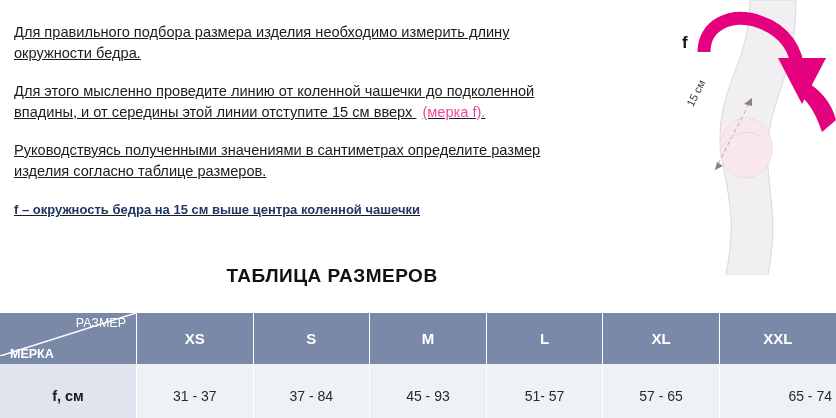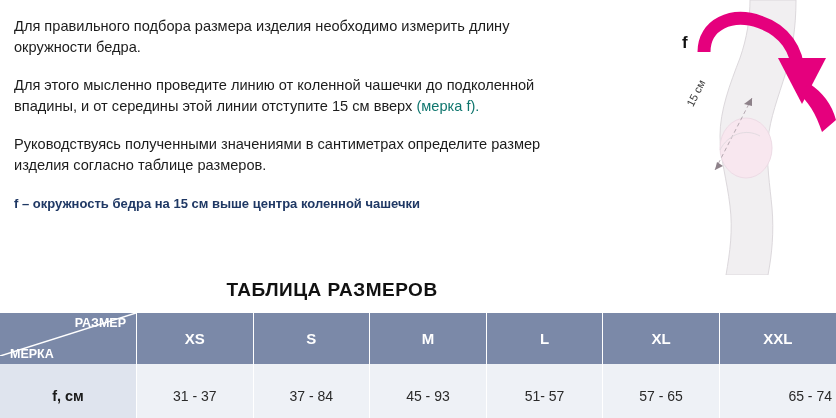--- a/index.html
+++ b/index.html
@@ -17,34 +17,36 @@
   }
   .page {
     position: relative;
     width: 836px;
     height: 418px;
   }
   
   .text-block {
     position: absolute;
     left: 14px;
-    top: 16px;
+    top: 22px;
     width: 540px;
     font-size: 14.6px;
     line-height: 21px;
     color: #1c1c1c;
+    text-decoration: underline;
   }
   .para {
     margin: 0 0 17px 0;
   }
   .para:last-child {
     margin-bottom: 0;
   }
   .pink-note {
-    color: #0f766e;
+    color: #ec4899;
+    margin-left: 6px;
   }
   .legend {
     font-weight: bold;
     color: #1f3864;
     font-size: 13px;
     margin-top: 2px;
   }
   
   .illustration {
     position: absolute;
@@ -71,21 +73,21 @@
     font-size: 11px;
     color: #3a3a3a;
     transform: rotate(-63deg);
     transform-origin: left top;
     white-space: nowrap;
   }
   
   .table-title {
     position: absolute;
     left: 0;
-    top: 279px;
+    top: 265px;
     width: 664px;
     text-align: center;
     font-size: 19px;
     font-weight: bold;
     letter-spacing: 0.5px;
     color: #111;
   }
   
   .size-table {
     position: absolute;
@@ -120,21 +122,21 @@
   .corner-cell .diag {
     position: absolute;
     left: 0; top: 0;
     width: 136px; height: 43px;
   }
   .corner-cell .lbl-size {
     position: absolute;
     right: 10px;
     top: 3px;
     font-size: 12.5px;
-    font-weight: bold;
+    font-weight: normal;
     color: #ffffff;
   }
   .corner-cell .lbl-measure {
     position: absolute;
     left: 10px;
     bottom: 3px;
     font-size: 12.5px;
     font-weight: bold;
     color: #ffffff;
   }

